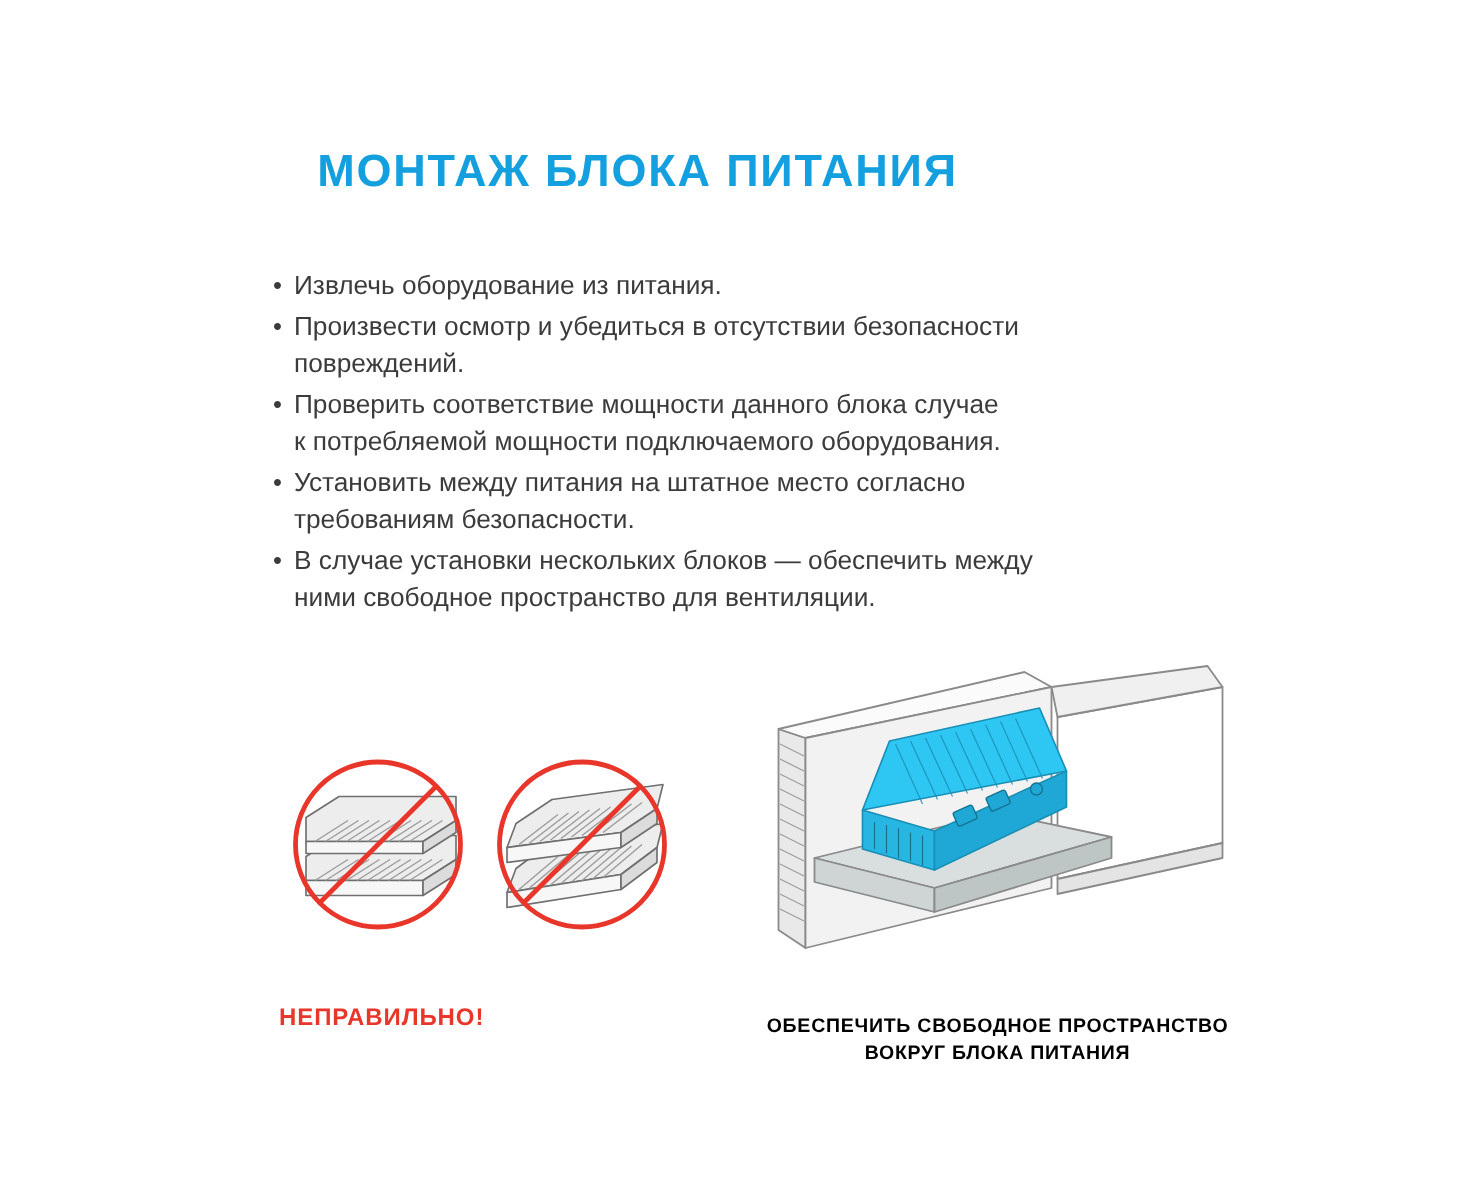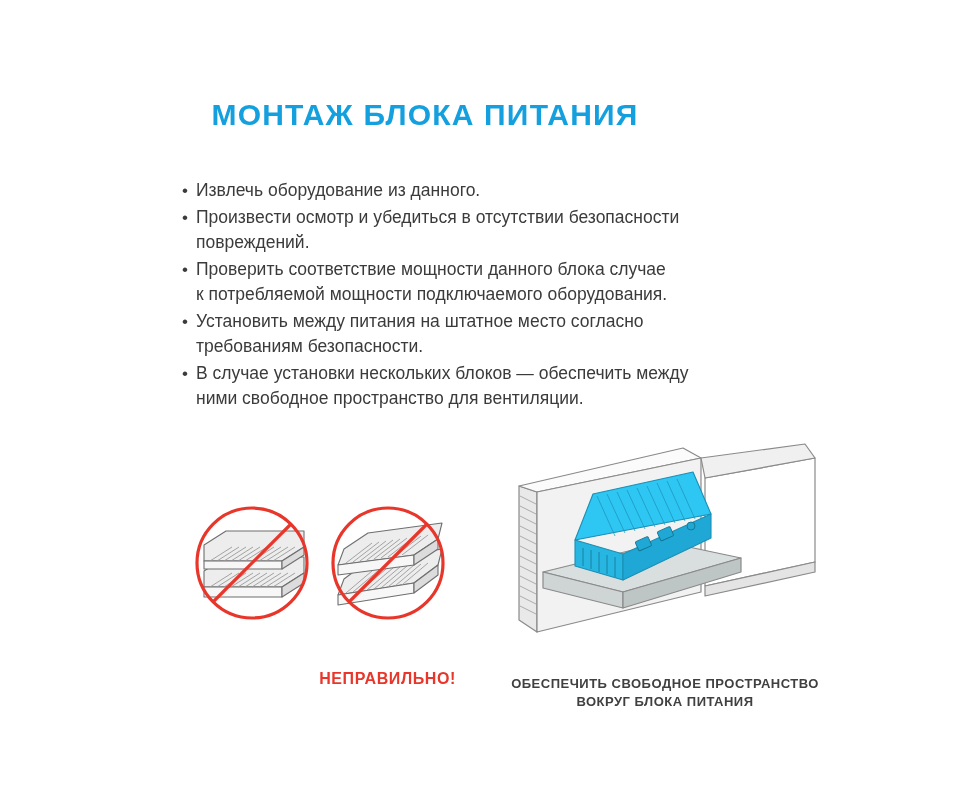--- a/index.html
+++ b/index.html
@@ -70,59 +70,59 @@
     left: 186px;
     top: 75px;
     width: 270px;
     height: 130px;
   }
   .wrong-caption {
     position: absolute;
     left: 186px;
     top: 250px;
     width: 270px;
-    text-align: right;
+    text-align: left;
     color: #e8362b;
     font-size: 16px;
     font-weight: bold;
     letter-spacing: 0.6px;
   }
   .right-group {
     position: absolute;
     left: 505px;
     top: 10px;
     width: 320px;
     height: 210px;
   }
   .right-caption {
     position: absolute;
     left: 470px;
     top: 255px;
     width: 390px;
     text-align: center;
-    color: #404040;
+    color: #000000;
     font-size: 13px;
     font-weight: bold;
     letter-spacing: 0.5px;
     line-height: 18px;
     white-space: pre-line;
   }
   svg { display: block; }
 </style>
 </head>
 <body>
 
 <div class="page">
 
   <div class="title">МОНТАЖ БЛОКА ПИТАНИЯ</div>
 
   <div class="bullets">
     <div class="bullet-row">
       <span class="bullet-dot">•</span>
-      <span class="bullet-text">Извлечь оборудование из данного.</span>
+      <span class="bullet-text">Извлечь оборудование из питания.</span>
     </div>
     <div class="bullet-row">
       <span class="bullet-dot">•</span>
       <span class="bullet-text">Произвести осмотр и убедиться в отсутствии безопасности
 повреждений.</span>
     </div>
     <div class="bullet-row">
       <span class="bullet-dot">•</span>
       <span class="bullet-text">Проверить соответствие мощности данного блока случае
 к потребляемой мощности подключаемого оборудования.</span>

